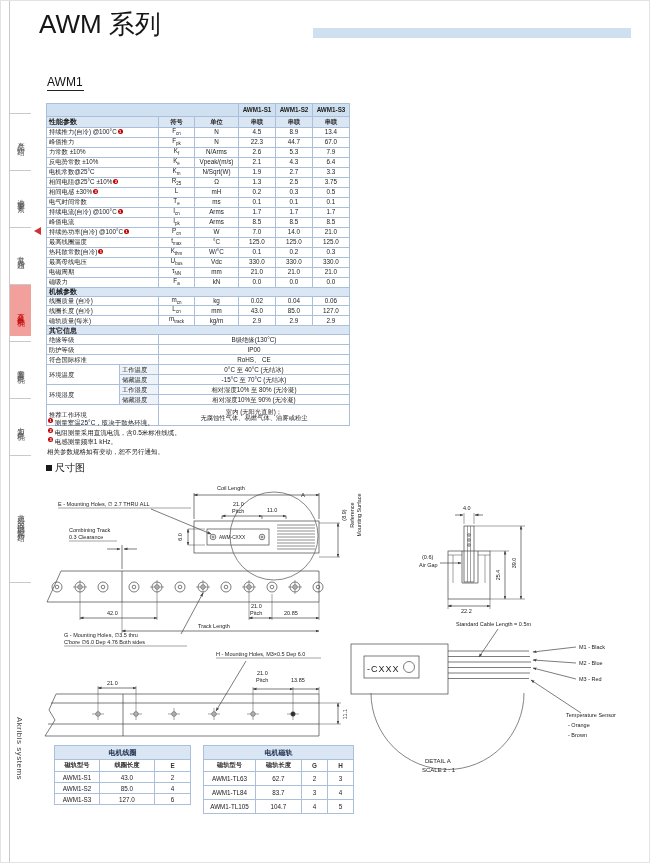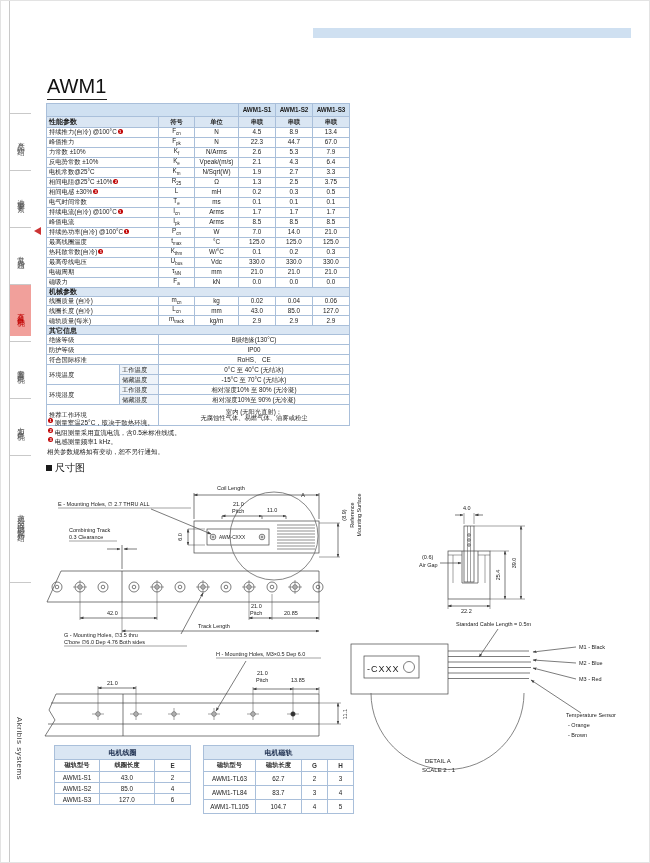--- a/index.html
+++ b/index.html
@@ -12,21 +12,21 @@
        border-top:1px solid #c9c9c9;box-sizing:border-box;background:#fff;cursor:pointer;}
   .tab.last{border-bottom:1px solid #c9c9c9;}
   .tab.active{background:#f1a09b;color:#c00000;}
   .brand{position:absolute;left:7px;top:692px;height:112px;width:22px;display:flex;align-items:center;justify-content:center;
          writing-mode:vertical-rl;font-size:8px;color:#444;letter-spacing:0.5px;}
   .red-mark{position:absolute;left:33px;top:226px;width:0;height:0;
             border-top:4px solid transparent;border-bottom:4px solid transparent;border-right:7px solid #cc3333;}
   
   .series-title{position:absolute;left:38px;top:6px;font-size:26px;color:#151515;}
   .title-bar{position:absolute;left:312px;top:27px;width:318px;height:10px;background:#cfe0f1;}
-  .model-title{position:absolute;left:46px;top:74px;font-size:20px;color:#111;border-bottom:1.5px solid #222;padding:0 1px 1px 0;}
+  .model-title{position:absolute;left:46px;top:74px;font-size:12px;color:#111;border-bottom:1.5px solid #222;padding:0 1px 1px 0;}
   
   table.spec{position:absolute;left:45px;top:102px;width:303px;border-collapse:collapse;table-layout:fixed;
              font-size:6.3px;line-height:1.05;border:1.5px solid #5d7ca3;}
   table.spec td{border:1px solid #a9bfda;padding:0 2px;height:8px;text-align:center;color:#222;overflow:hidden;white-space:nowrap;}
   table.spec td.lbl{text-align:left;}
   table.spec td.subl{text-align:left;background:#eef3f9;}
   table.spec tr.r-top td{height:12px;}
   table.spec tr.r-sub td{height:10px;}
   .chead{background:#cfe0f1;font-weight:bold;color:#1f3050;}
   .chead2{background:#dae6f3;font-weight:bold;color:#1f3050;}
@@ -65,20 +65,21 @@
   <div class="tab" style="top:112px;height:52px;">产品介绍</div>
   <div class="tab" style="top:169px;height:52px;">选型要素</div>
   <div class="tab" style="top:226px;height:52px;">常见问题</div>
   <div class="tab active" style="top:283px;height:52px;">直线电机</div>
   <div class="tab" style="top:340px;height:52px;">音圈电机</div>
   <div class="tab" style="top:397px;height:52px;">力矩电机</div>
   <div class="tab last" style="top:454px;height:128px;">龙门平台的运动控制介绍</div>
   <div class="brand">Akribis systems</div>
   <div class="red-mark"></div>
 
+  <div class="series-title">AWM 系列</div>
   <div class="title-bar"></div>
   <div class="model-title">AWM1</div>
 
   <table class="spec">
     <colgroup>
         <col style="width:73px">
         <col style="width:39px">
         <col style="width:36px">
         <col style="width:44px">
         <col style="width:37px">

